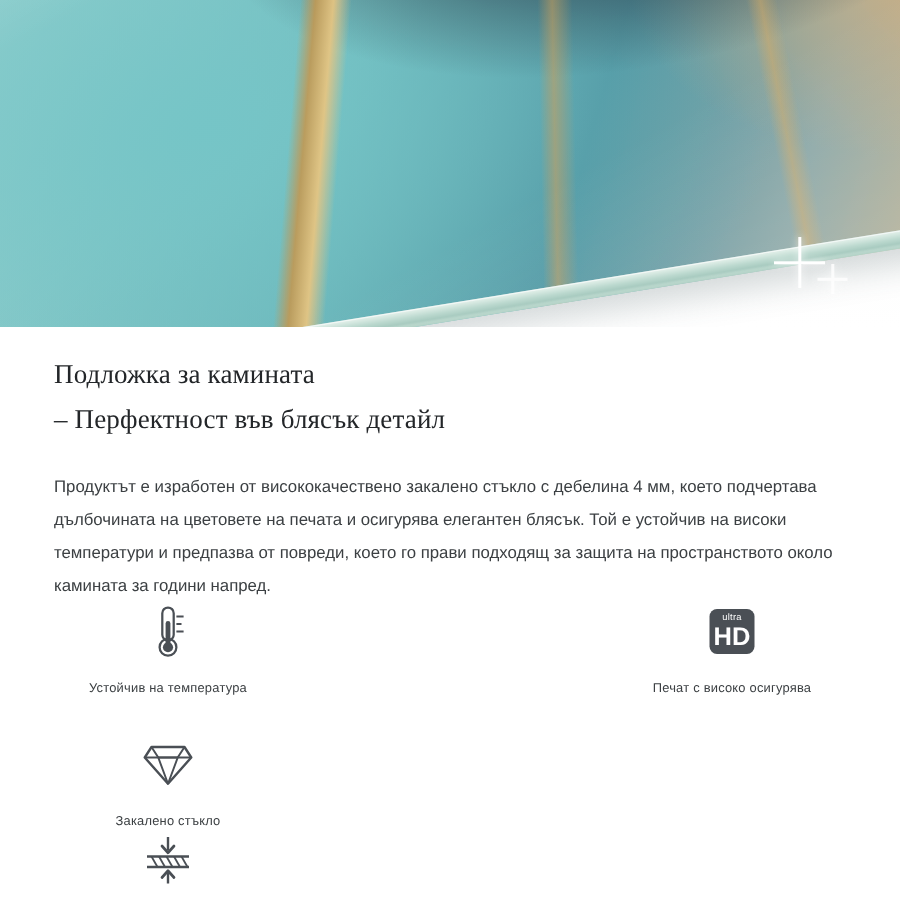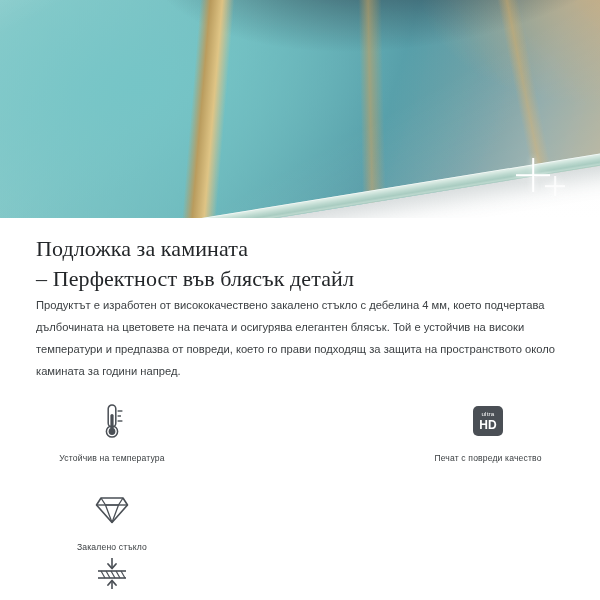--- a/index.html
+++ b/index.html
@@ -122,29 +122,29 @@
     position: absolute;
     left: 0;
     top: 218px;
     width: 600px;
     padding: 0 36px;
     box-sizing: border-box;
   }
   .title {
     margin: 16px 0 0 0;
     font-family: "Liberation Serif", serif;
-    font-size: 22px;
+    font-size: 18px;
     line-height: 30px;
     color: #232629;
     font-weight: 400;
     letter-spacing: 0.1px;
   }
   .title .line2 { display: block; }
   .body-copy {
-    margin: 0 0 0 0;
+    margin: 20px 0 0 0;
     font-size: 11.2px;
     line-height: 22px;
     color: #3c4043;
   }
   .body-copy p { margin: 0; }
 
   
   .features {
     position: absolute;
     left: 0;
@@ -183,21 +183,21 @@
     border-radius: 5px;
     background: #4a4f55;
     color: #ffffff;
     display: flex;
     flex-direction: column;
     align-items: center;
     justify-content: center;
     line-height: 1;
   }
   .ultrahd .u1 { font-size: 6.2px; letter-spacing: 0.2px; }
-  .ultrahd .u2 { font-size: 12px; font-weight: bold; margin-top: 1px; }
+  .ultrahd .u2 { font-size: 17px; font-weight: bold; margin-top: 1px; }
   svg { display: block; }
 </style>
 </head>
 <body>
 
 <div class="page">
 
   <div class="hero">
     <div class="hero-bg"></div>
     <div class="panel">
@@ -239,21 +239,21 @@
         <div class="feature-label">Устойчив на температура</div>
       </div>
 
       <div class="feature">
         <div class="feature-icon">
           <div class="ultrahd">
             <span class="u1">ultra</span>
             <span class="u2">HD</span>
           </div>
         </div>
-        <div class="feature-label">Печат с повреди качество</div>
+        <div class="feature-label">Печат с високо осигурява</div>
       </div>
 
 
     </div>
 
     <div class="feature-row second">
 
       <div class="feature">
         <div class="feature-icon">
           <svg width="38" height="32" viewBox="0 0 38 32">

